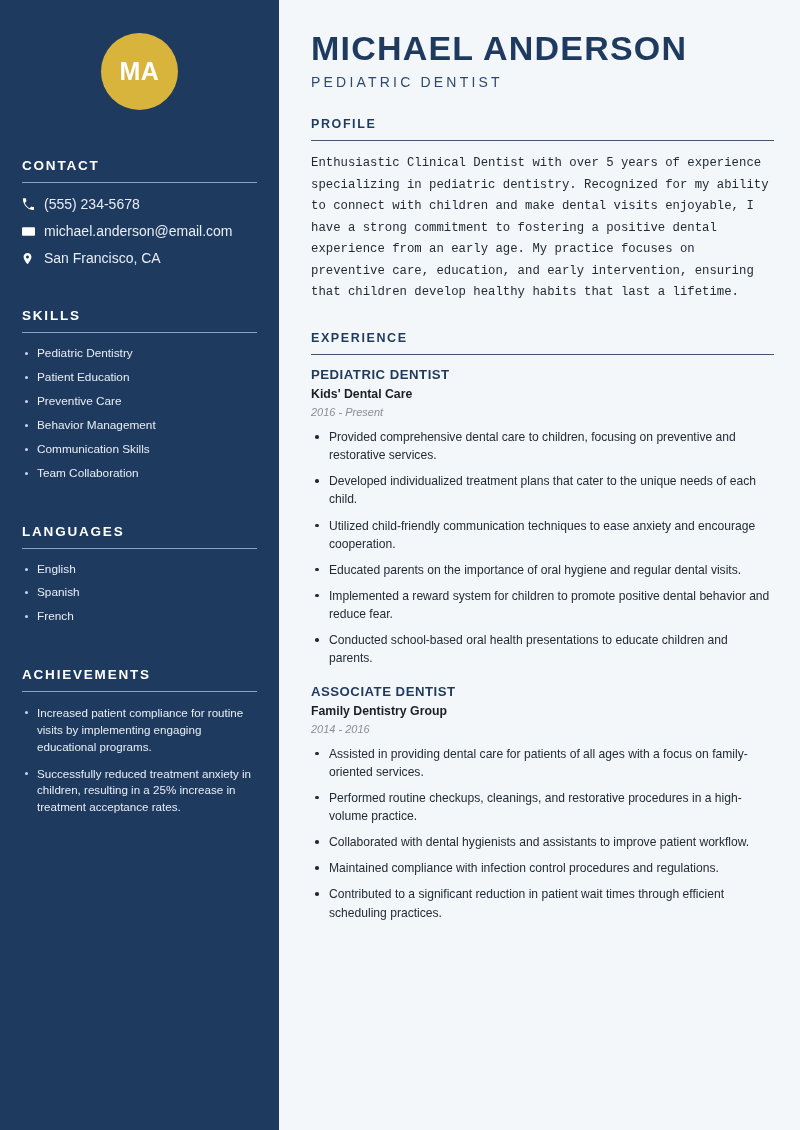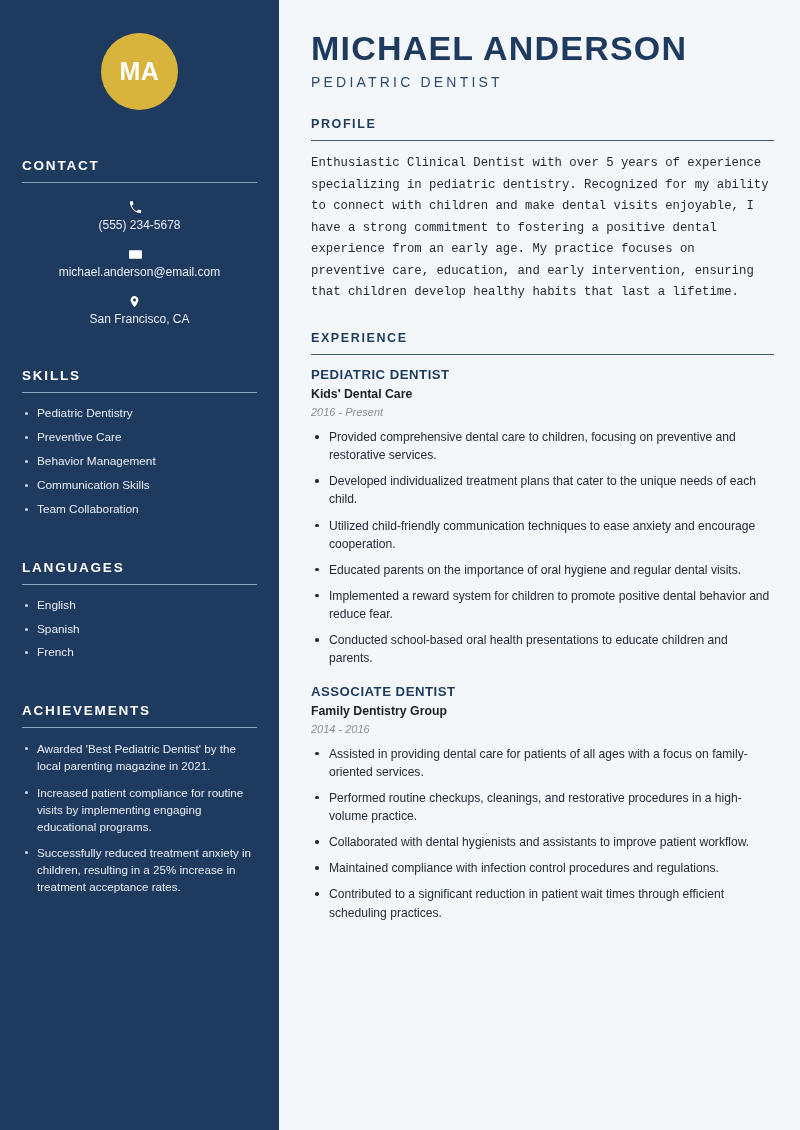--- a/index.html
+++ b/index.html
@@ -62,23 +62,22 @@
     height: 1px;
     background: #8aa3c0;
     margin-top: 9px;
     margin-bottom: 13px;
   }
 
   .contact-row {
     display: flex;
     align-items: center;
     margin-bottom: 11px;
-    font-size: 12px;
+    font-size: 14px;
     color: #e8edf4;
-    flex-direction: column;
   }
   .contact-icon {
     width: 22px;
     flex: 0 0 22px;
     display: flex;
     align-items: center;
     color: #ffffff;
   }
   .contact-icon svg { display: block; }
 
@@ -262,20 +261,21 @@
         </span>
         <span>San Francisco, CA</span>
       </div>
     </section>
 
     <section class="side-section">
       <div class="side-heading">SKILLS</div>
       <div class="side-rule"></div>
       <ul class="side-list">
         <li>Pediatric Dentistry</li>
+        <li>Patient Education</li>
         <li>Preventive Care</li>
         <li>Behavior Management</li>
         <li>Communication Skills</li>
         <li>Team Collaboration</li>
       </ul>
     </section>
 
     <section class="side-section">
       <div class="side-heading">LANGUAGES</div>
       <div class="side-rule"></div>
@@ -284,21 +284,20 @@
         <li>Spanish</li>
         <li>French</li>
       </ul>
     </section>
 
 
     <section class="side-section">
       <div class="side-heading">ACHIEVEMENTS</div>
       <div class="side-rule"></div>
       <ul class="ach-list">
-        <li>Awarded 'Best Pediatric Dentist' by the local parenting magazine in 2021.</li>
         <li>Increased patient compliance for routine visits by implementing engaging educational programs.</li>
         <li>Successfully reduced treatment anxiety in children, resulting in a 25% increase in treatment acceptance rates.</li>
       </ul>
     </section>
 
   </aside>
 
   <main class="main">
 
     <h1 class="name">MICHAEL ANDERSON</h1>

